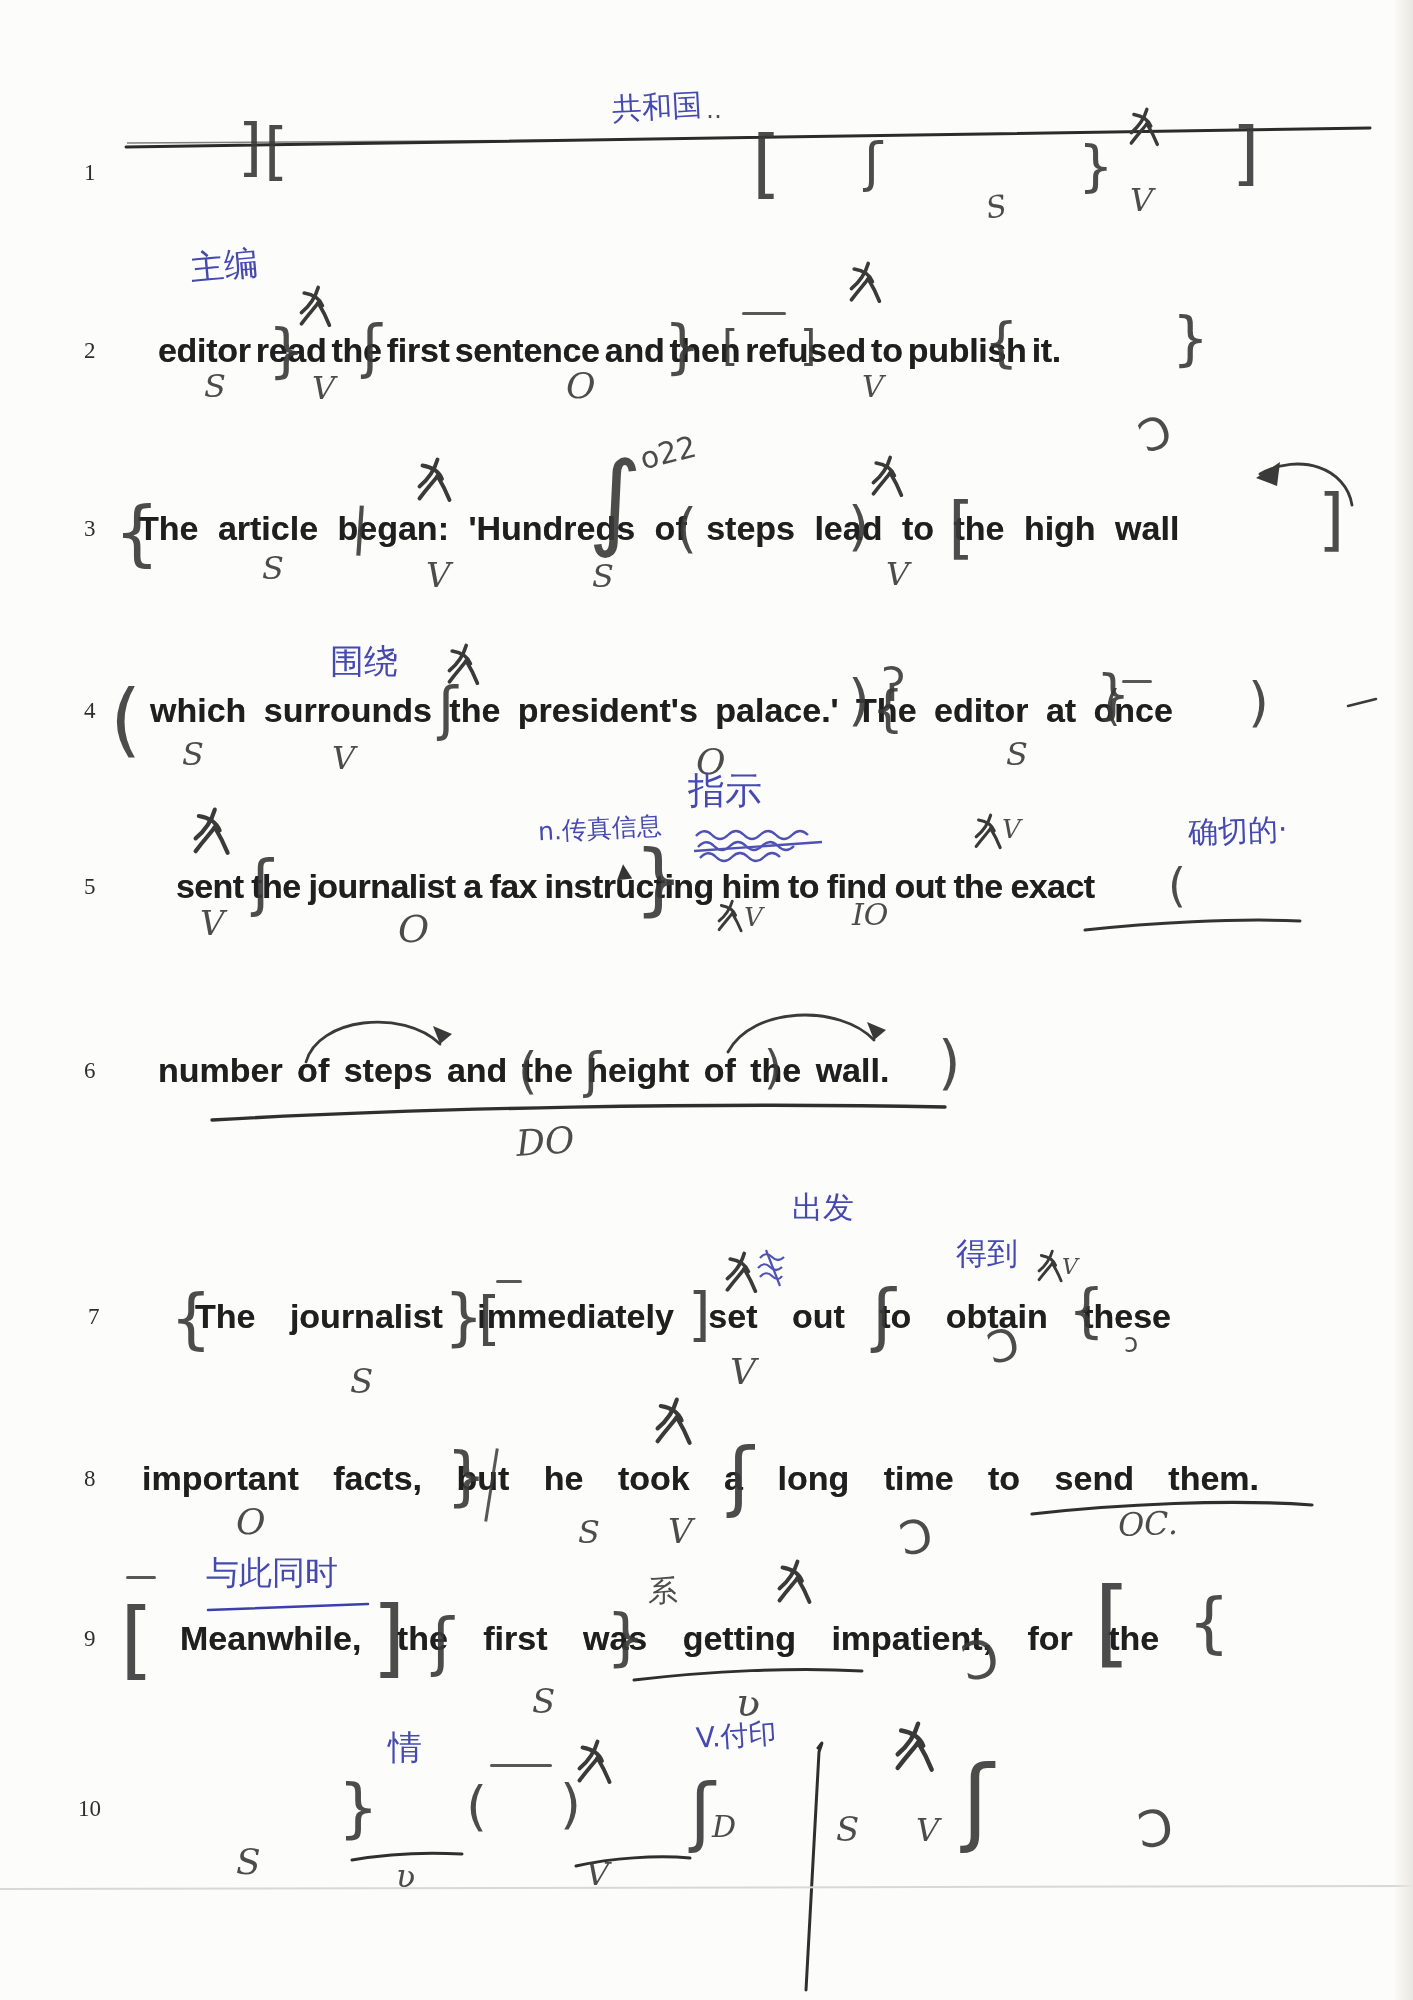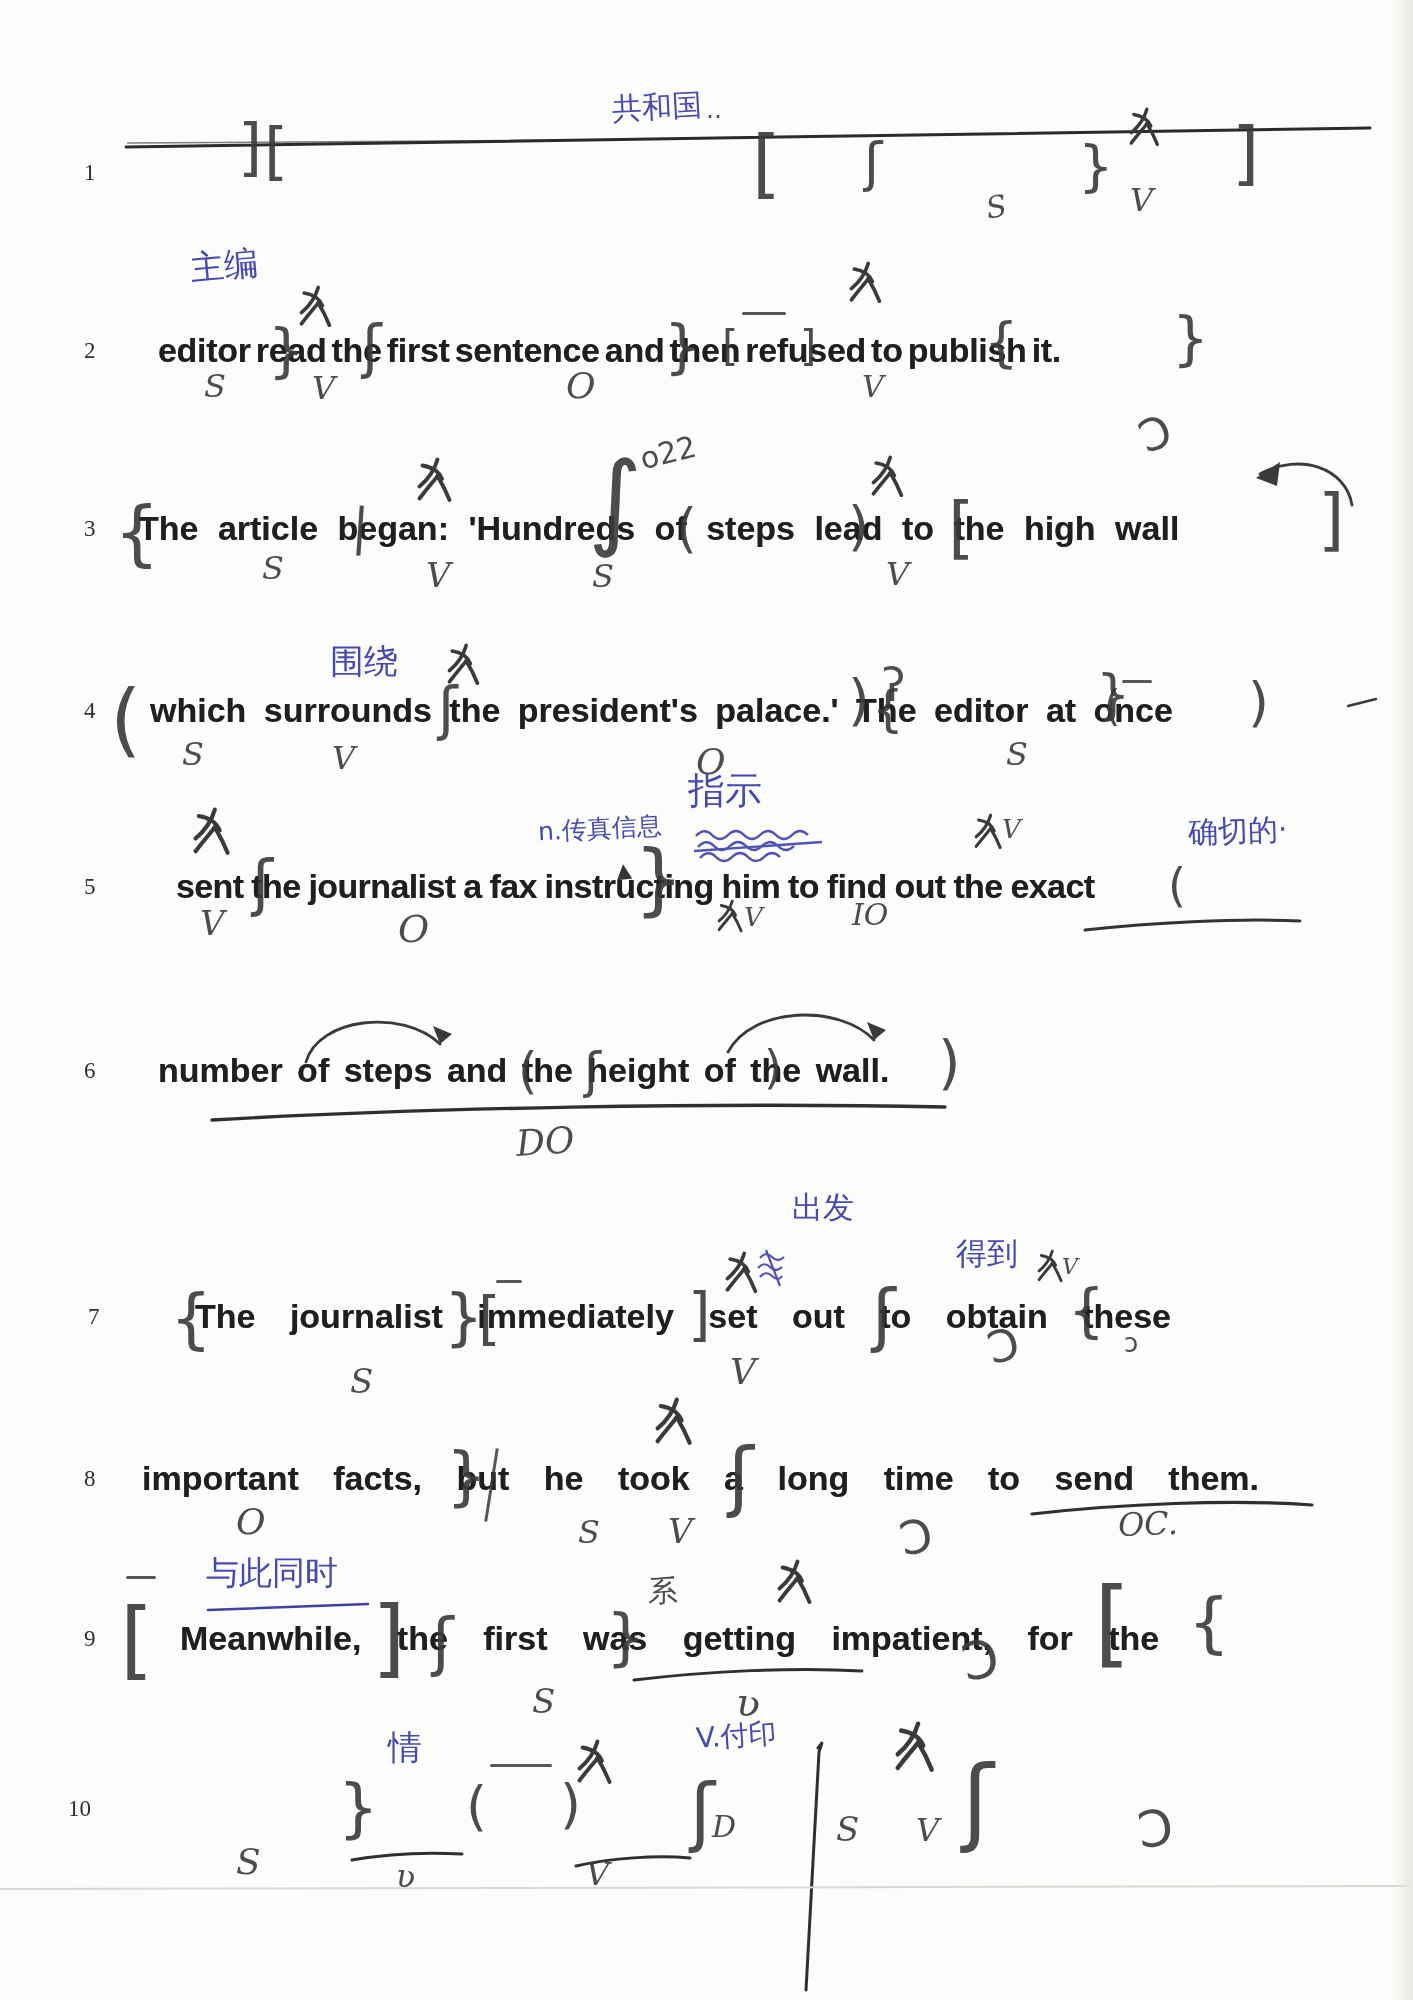--- a/index.html
+++ b/index.html
@@ -95,21 +95,21 @@
 
   <span class="num" style="left:84px;top:160px">1</span>
   <span class="num" style="left:84px;top:338px">2</span>
   <span class="num" style="left:84px;top:516px">3</span>
   <span class="num" style="left:84px;top:698px">4</span>
   <span class="num" style="left:84px;top:874px">5</span>
   <span class="num" style="left:84px;top:1058px">6</span>
   <span class="num" style="left:88px;top:1304px">7</span>
   <span class="num" style="left:84px;top:1466px">8</span>
   <span class="num" style="left:84px;top:1626px">9</span>
-  <span class="num" style="left:68px;top:1796px">10</span>
+  <span class="num" style="left:78px;top:1796px">10</span>
 
   <div class="tx" style="left:158px;top:330px;word-spacing:-4px;letter-spacing:-.3px">editor read the first sentence and then refused to publish it.</div>
   <div class="tx" style="left:138px;top:508px;word-spacing:10px">The article began: 'Hundreds of steps lead to the high wall</div>
   <div class="tx" style="left:176px;top:866px;word-spacing:-1px;letter-spacing:-.6px">sent the journalist a fax instructing him to find out the exact</div>
   <div class="tx" style="left:150px;top:690px;word-spacing:8px">which surrounds the president's palace.' The editor at once</div>
   <div class="tx" style="left:158px;top:1050px;word-spacing:5px">number of steps and the height of the wall.</div>
   <div class="tx" style="left:195px;top:1296px;word-spacing:25px">The journalist immediately set out to obtain these</div>
   <div class="tx" style="left:142px;top:1458px;word-spacing:25px">important facts, but he took a long time to send them.</div>
   <div class="tx" style="left:180px;top:1618px;word-spacing:26px">Meanwhile, the first was getting impatient, for the</div>
 

